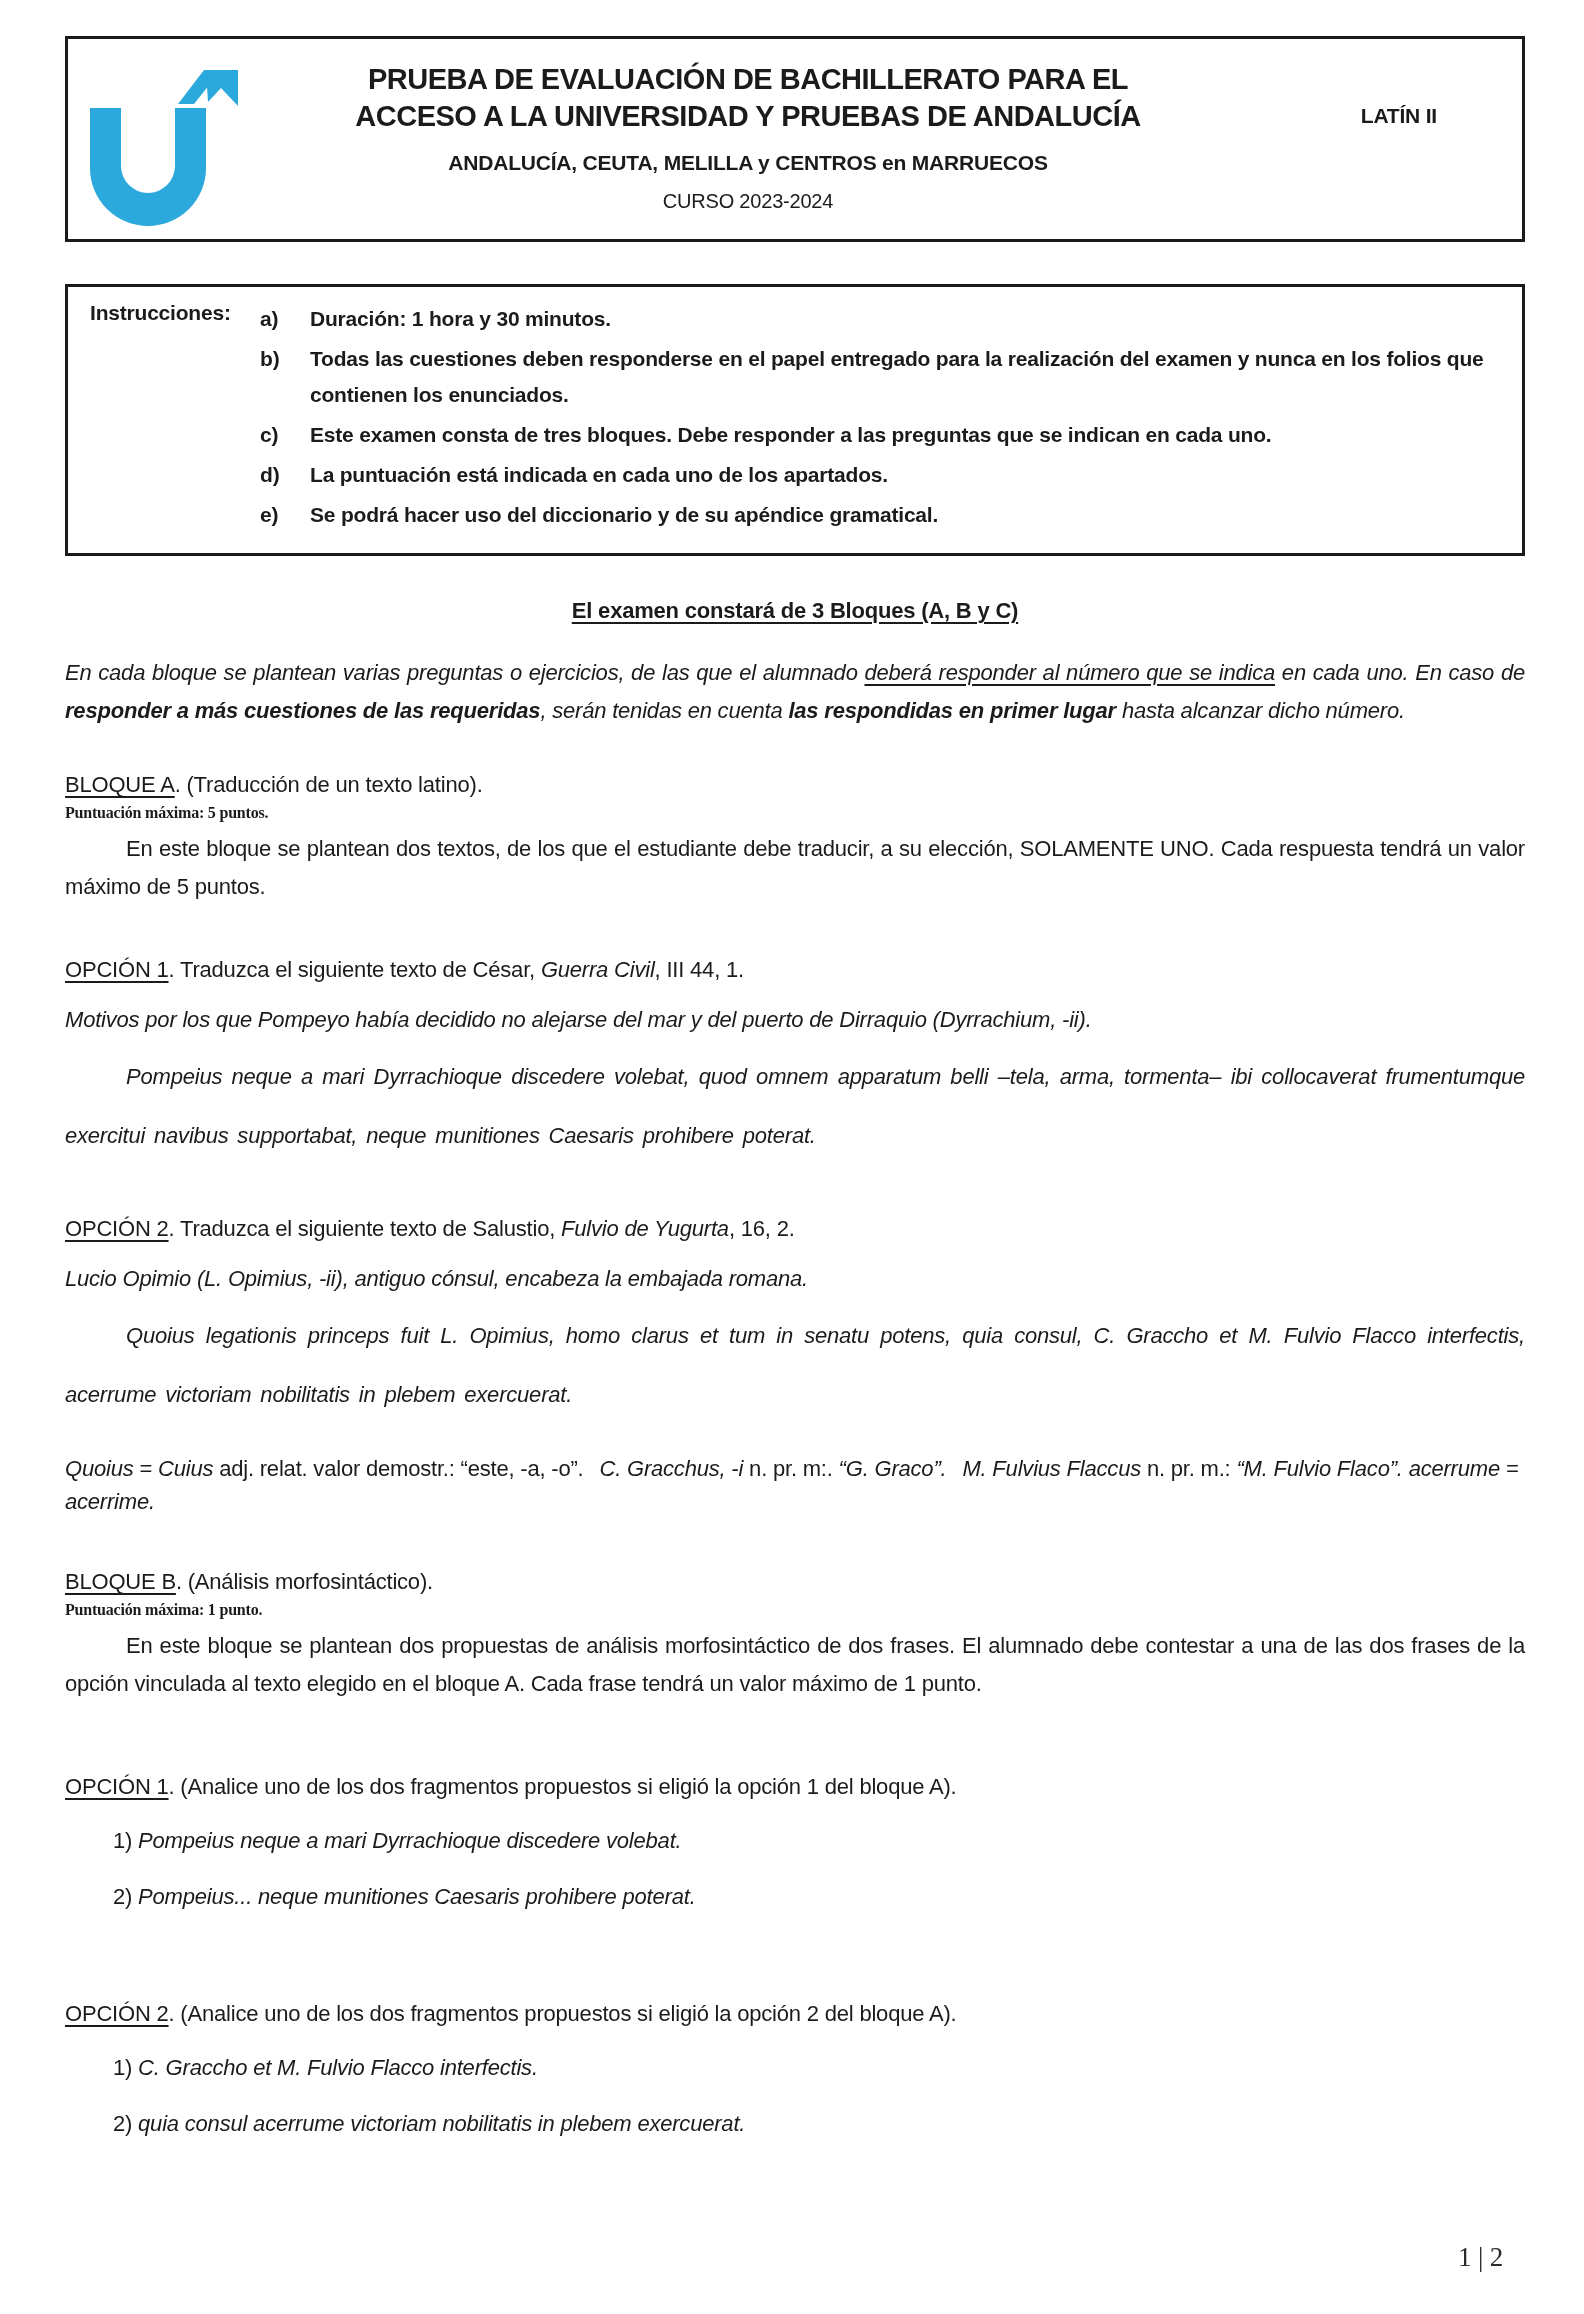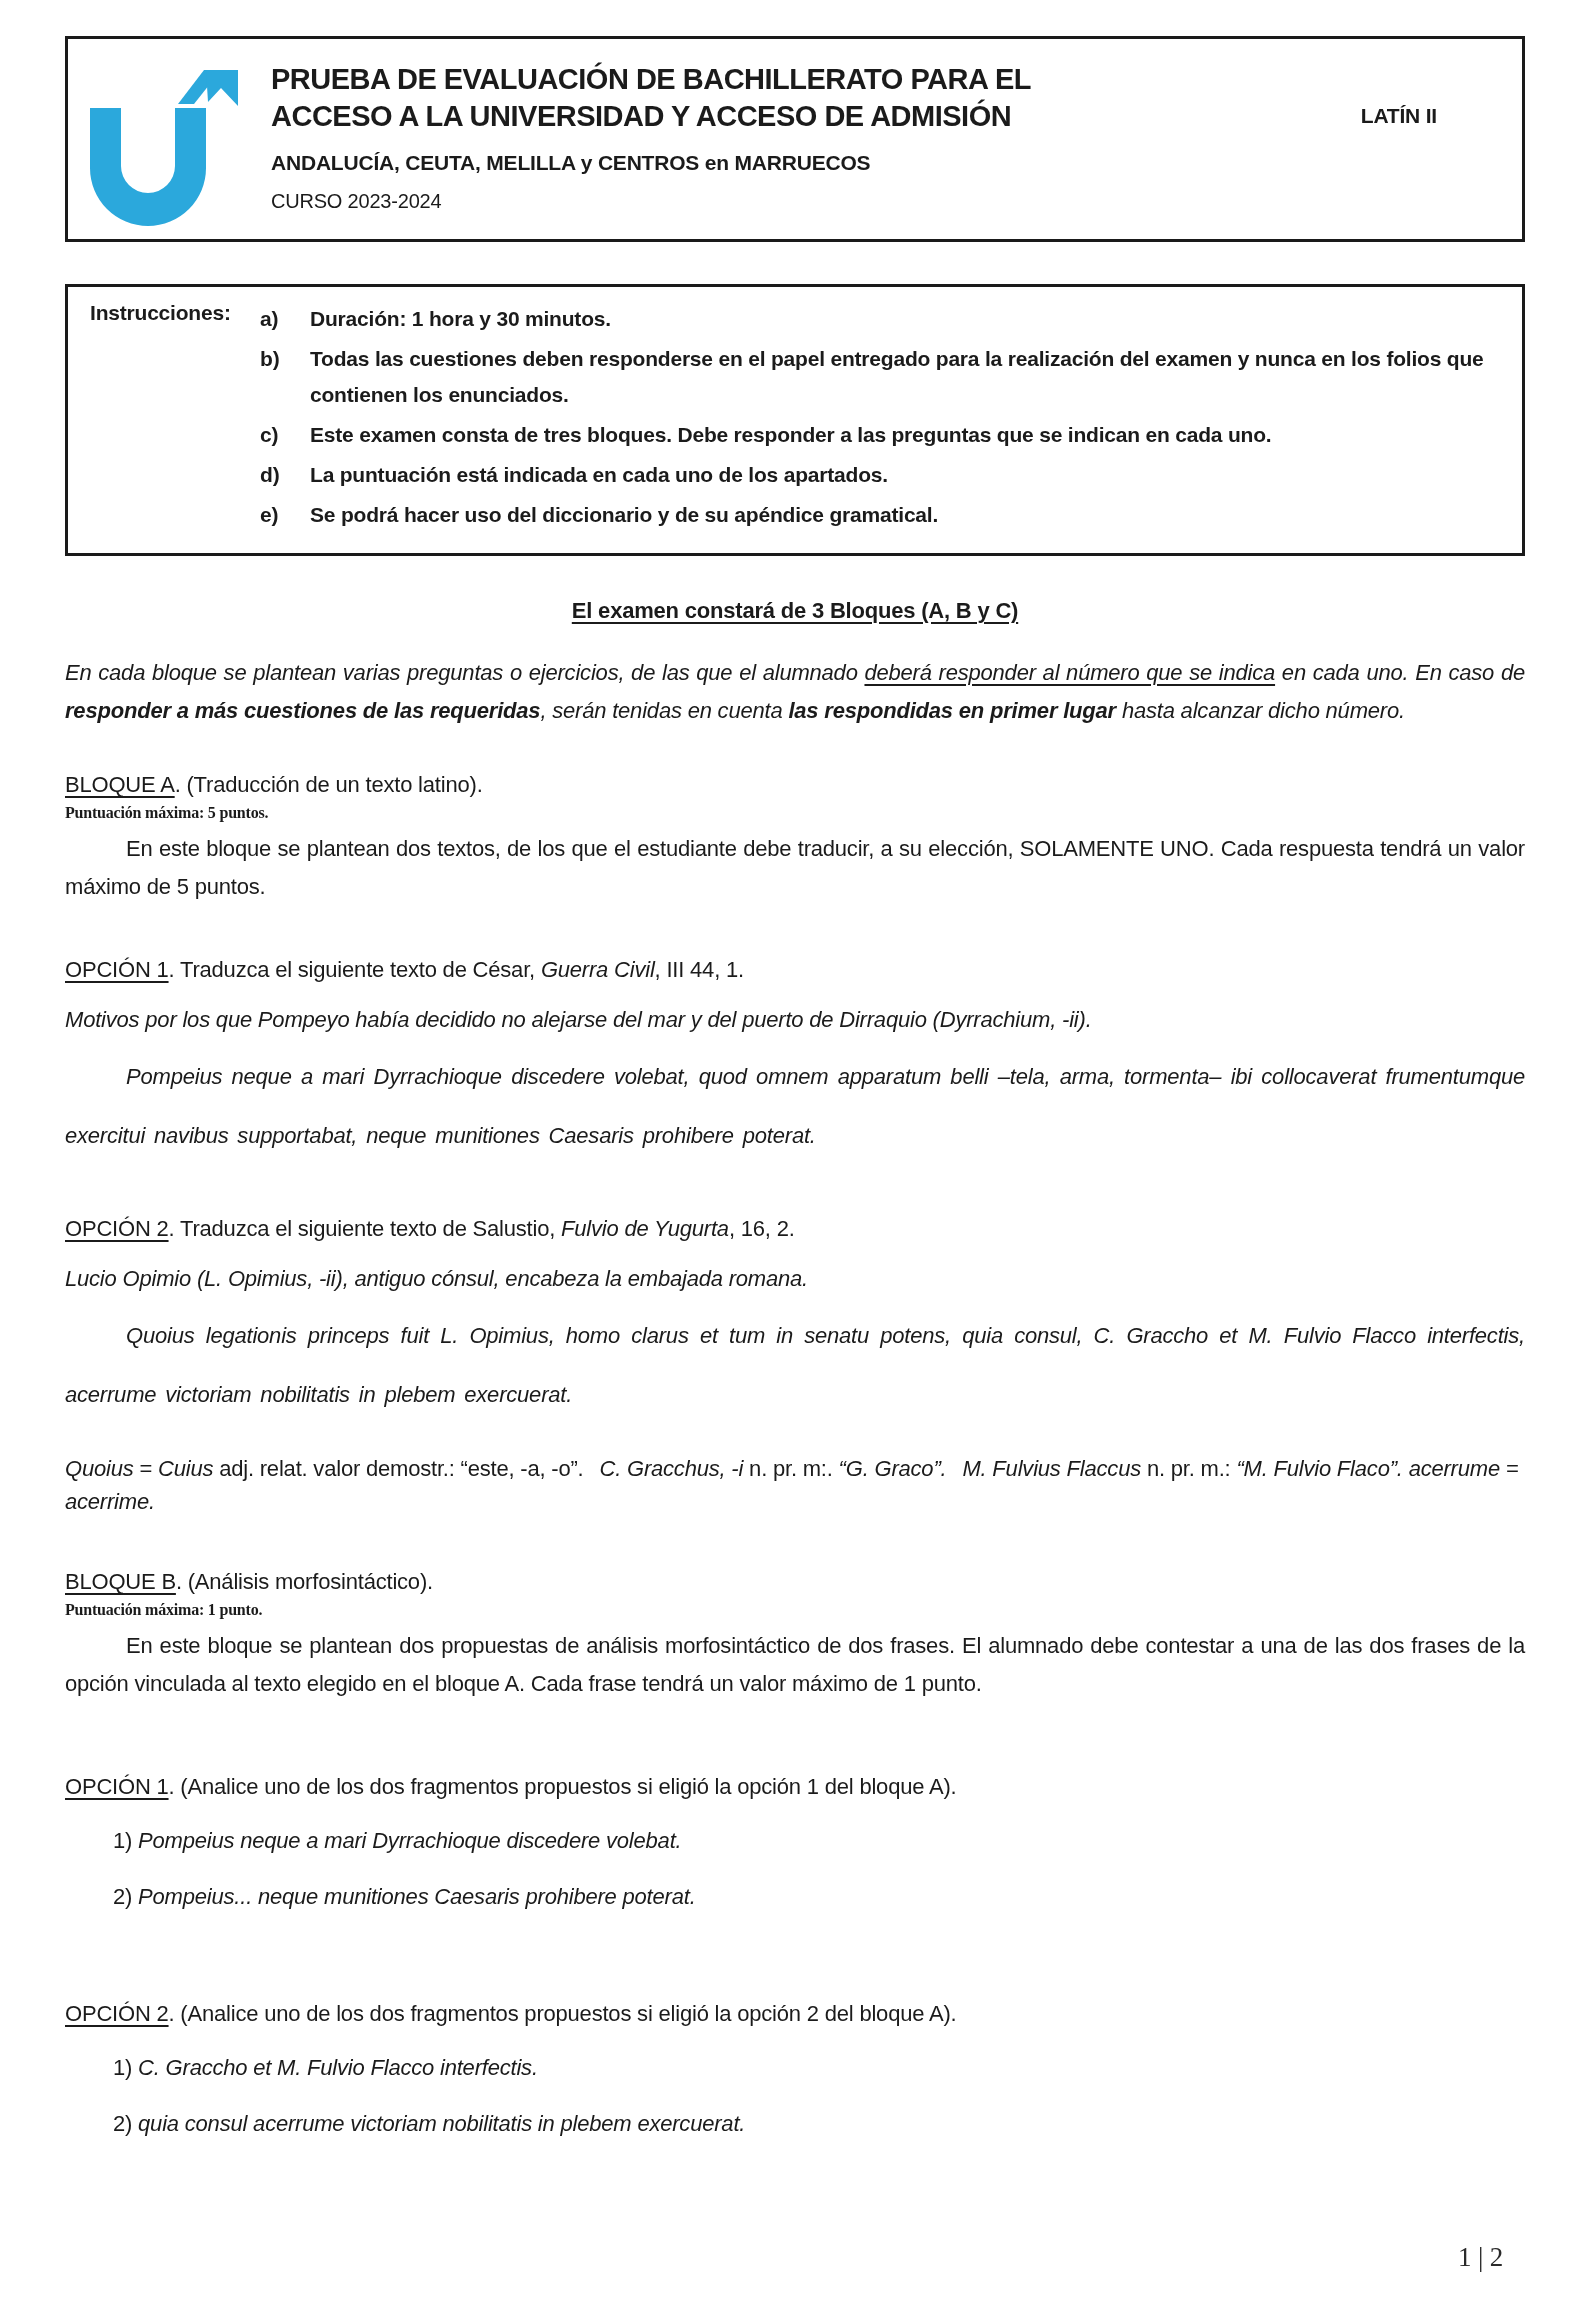--- a/index.html
+++ b/index.html
@@ -7,21 +7,21 @@
   .page {
     position:relative; width:1584px; height:2315px; background:#ffffff;
     font-family:"Liberation Sans", sans-serif; color:#1b1b1b; overflow:hidden;
     letter-spacing:-0.2px;
   }
   .content { position:absolute; left:65px; right:59px; top:0; }
 
   
   .header-box { margin-top:36px; height:206px; border:3px solid #1a1a1a; position:relative; }
   .logo { position:absolute; left:12px; top:22px; width:160px; height:174px; }
-  .header-title { position:absolute; left:203px; right:297px; top:22px; }
+  .header-title { position:absolute; left:203px; right:297px; top:22px; text-align:center; }
   .title-main { font-size:29px; font-weight:700; line-height:37px; letter-spacing:-0.5px; }
   .subtitle   { margin-top:16px; font-size:21px; font-weight:700; }
   .course     { margin-top:15px; font-size:20px; font-weight:400; }
   .subject    { position:absolute; right:85px; top:65px; font-size:21px; font-weight:700; }
 
   
   .instr-box { margin-top:42px; border:3px solid #1a1a1a; display:flex; padding:14px 16px 16px 22px; }
   .instr-label { width:170px; flex-shrink:0; font-weight:700; font-size:21px; }
   .instr-items { flex:1; }
   .instr-item { display:flex; font-weight:700; font-size:21px; line-height:36px; margin-bottom:4px; }
@@ -64,21 +64,21 @@
   <div class="content">
 
     <div class="header-box">
       <svg class="logo" viewBox="0 0 160 172">
         <path d="M10 46 v60 a58 58 0 0 0 116 0 v-60 h-31 v58 a27 27 0 0 1 -54 0 v-58 z" fill="#2BA8DC"></path>
         <polygon points="98,42 124,8 141,8 114,42" fill="#2BA8DC"></polygon>
         <polygon points="126,8 158,8 158,44 141,26 128,40" fill="#2BA8DC"></polygon>
       </svg>
       <div class="header-title">
         <div class="title-main">PRUEBA DE EVALUACIÓN DE BACHILLERATO PARA EL</div>
-        <div class="title-main">ACCESO A LA UNIVERSIDAD Y ACCESO DE ADMISIÓN</div>
+        <div class="title-main">ACCESO A LA UNIVERSIDAD Y PRUEBAS DE ANDALUCÍA</div>
         <div class="subtitle">ANDALUCÍA, CEUTA, MELILLA y CENTROS en MARRUECOS</div>
         <div class="course">CURSO 2023-2024</div>
       </div>
       <div class="subject">LATÍN II</div>
     </div>
 
     <div class="instr-box">
       <div class="instr-label">Instrucciones:</div>
       <div class="instr-items">
         <div class="instr-item">

